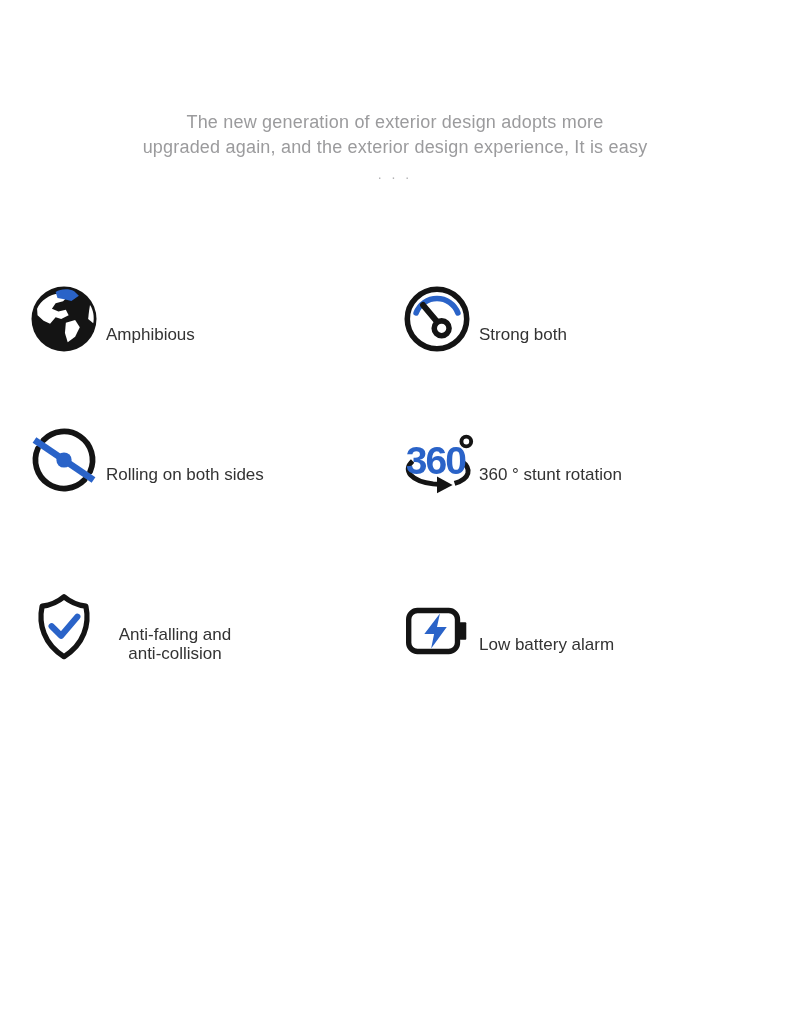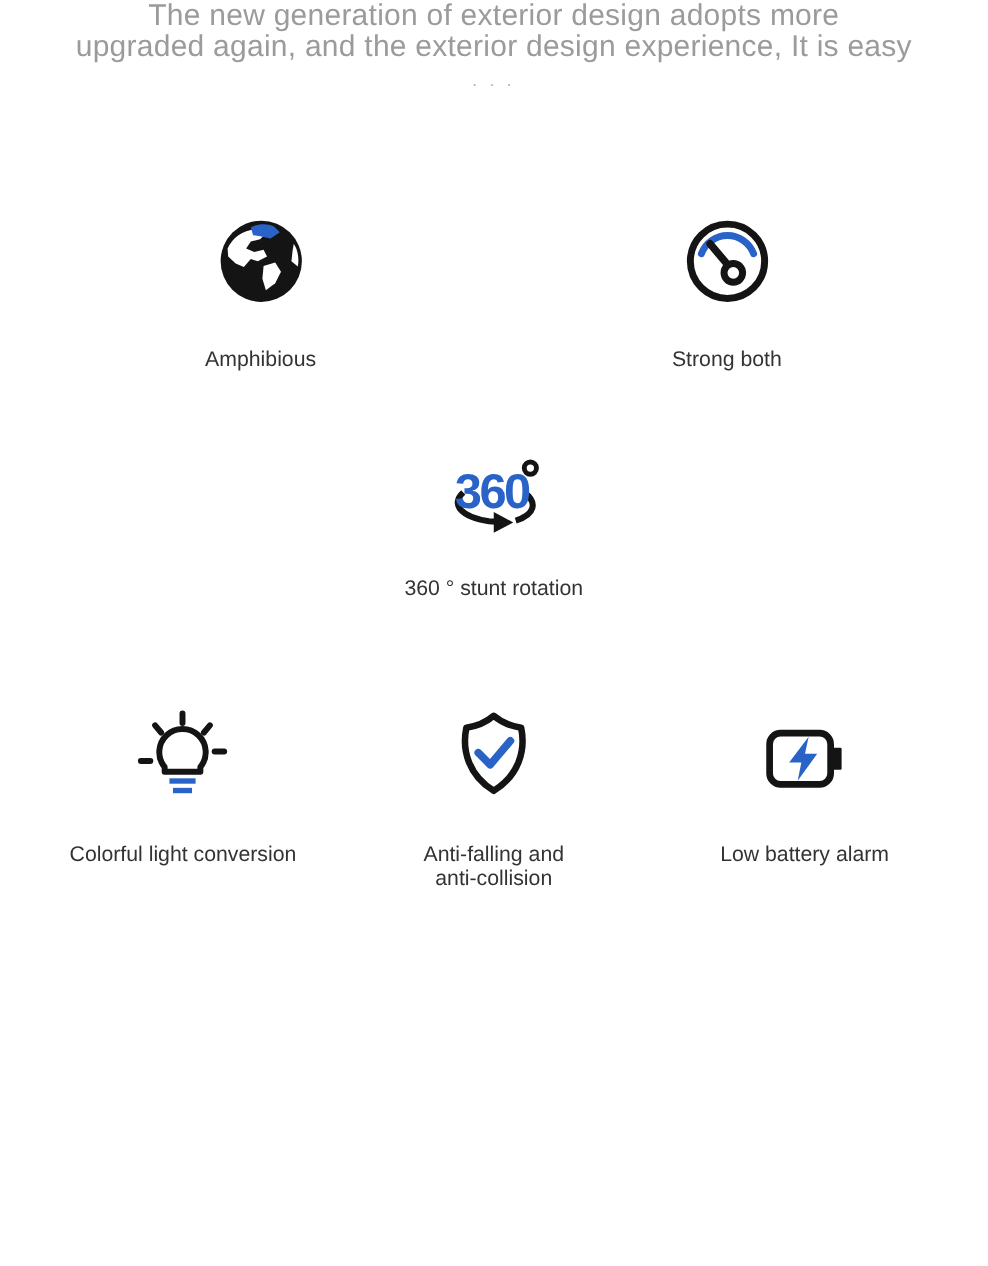--- a/index.html
+++ b/index.html
@@ -2,40 +2,41 @@
 <html><head>
 <meta charset="utf-8">
 <style>
   html,body{margin:0;padding:0;}
   body{
     width:790px;height:1013px;background:#ffffff;
     font-family:"Liberation Sans", sans-serif;
     position:relative;overflow:hidden;
   }
   .intro{
+    padding-top:110px;
     text-align:center;
     color:#9b9b9d;
-    font-size:24px;
+    font-size:18px;
     line-height:25px;
     letter-spacing:0.2px;
   }
   .dots{
     text-align:center;
     color:#b3b3b5;
     font-size:14px;
     margin-top:6px;
     letter-spacing:3px;
   }
   .features{width:746px;margin:0 auto;}
   .feature-row{display:flex;}
   .feature-row.r1{margin-top:98px;}
   .feature-row.r2{margin-top:56px;}
   .feature-row.r3{margin-top:86px;}
   .feature{
-    flex:1;display:flex;flex-direction:column;align-items:center;
+    flex:1;display:flex;align-items:center;
   }
   .icon-box{
     width:84px;height:84px;display:flex;justify-content:center;
   }
   .feature-label{
     margin-top:24px;
     color:#333333;
     font-size:17px;
     line-height:19px;
     text-align:center;
@@ -79,54 +80,50 @@
           <circle cx="47" cy="52" r="8" fill="#ffffff" stroke="#141414" stroke-width="6"></circle>
         </svg>
       </div>
       <div class="feature-label">Strong both</div>
     </div>
 
   </div>
 
   <div class="feature-row r2">
 
+    <div class="feature">
+      <div class="icon-box">
+        <svg width="80" height="80" viewBox="0 0 84 84">
+          <path d="M20.4,21.2 A30,30 0 0 1 69.4,54.2" fill="none" stroke="#141414" stroke-width="6" stroke-linecap="round"></path>
+          <path d="M63.6,62.8 A30,30 0 0 1 14.6,29.8" fill="none" stroke="#141414" stroke-width="6" stroke-linecap="round"></path>
+          <line x1="11" y1="21" x2="73" y2="63" stroke="#2A63C8" stroke-width="7"></line>
+          <circle cx="42" cy="42" r="8" fill="#2A63C8"></circle>
+        </svg>
+      </div>
+      <div class="feature-label">Rolling on both sides</div>
+    </div>
 
     <div class="feature">
       <div class="icon-box">
         <svg width="82" height="82" viewBox="0 0 84 84">
           <path d="M17,42 C6,52 16,62.5 38,65.5 L44,66" fill="none" stroke="#141414" stroke-width="5"></path>
           <polygon points="42,58 58,66.5 42,75" fill="#141414"></polygon>
           <path d="M67,42 C78,50 76,60 60,65" fill="none" stroke="#141414" stroke-width="5"></path>
           <text x="10" y="55" font-size="40" font-weight="bold" letter-spacing="-2" fill="#2A63C8">360</text>
           <circle cx="72" cy="22" r="5" fill="none" stroke="#141414" stroke-width="4"></circle>
         </svg>
       </div>
       <div class="feature-label">360 ° stunt rotation</div>
     </div>
 
 
   </div>
 
   <div class="feature-row r3">
 
-    <div class="feature">
-      <div class="icon-box">
-        <svg width="80" height="80" viewBox="0 0 84 84">
-          <path d="M27,50 A19.5,19.5 0 1 1 57,50 L57,54 L27,54 Z" fill="none" stroke="#141414" stroke-width="5" stroke-linejoin="round"></path>
-          <line x1="42" y1="5" x2="42" y2="13" stroke="#141414" stroke-width="5" stroke-linecap="round"></line>
-          <line x1="19" y1="15" x2="24" y2="21" stroke="#141414" stroke-width="5" stroke-linecap="round"></line>
-          <line x1="65" y1="15" x2="60" y2="21" stroke="#141414" stroke-width="5" stroke-linecap="round"></line>
-          <line x1="7" y1="45" x2="15" y2="45" stroke="#141414" stroke-width="5" stroke-linecap="round"></line>
-          <line x1="69" y1="37" x2="77" y2="37" stroke="#141414" stroke-width="5" stroke-linecap="round"></line>
-          <rect x="31" y="59.5" width="22" height="4.5" fill="#2A63C8"></rect>
-          <rect x="34" y="67.5" width="16" height="4.5" fill="#2A63C8"></rect>
-        </svg>
-      </div>
-      <div class="feature-label">Colorful light conversion</div>
-    </div>
 
     <div class="feature">
       <div class="icon-box">
         <svg width="80" height="80" viewBox="0 0 84 84">
           <path d="M42,7 C49,13 58,16 65,17 C69,36 63,57 42,70 C21,57 15,36 19,17 C26,16 35,13 42,7 Z" fill="none" stroke="#141414" stroke-width="5.5" stroke-linejoin="round"></path>
           <path d="M29,38 L39,48 L56,28" fill="none" stroke="#2A63C8" stroke-width="6.5" stroke-linecap="round" stroke-linejoin="round"></path>
         </svg>
       </div>
       <div class="feature-label two-line">Anti-falling and anti-collision</div>
     </div>

